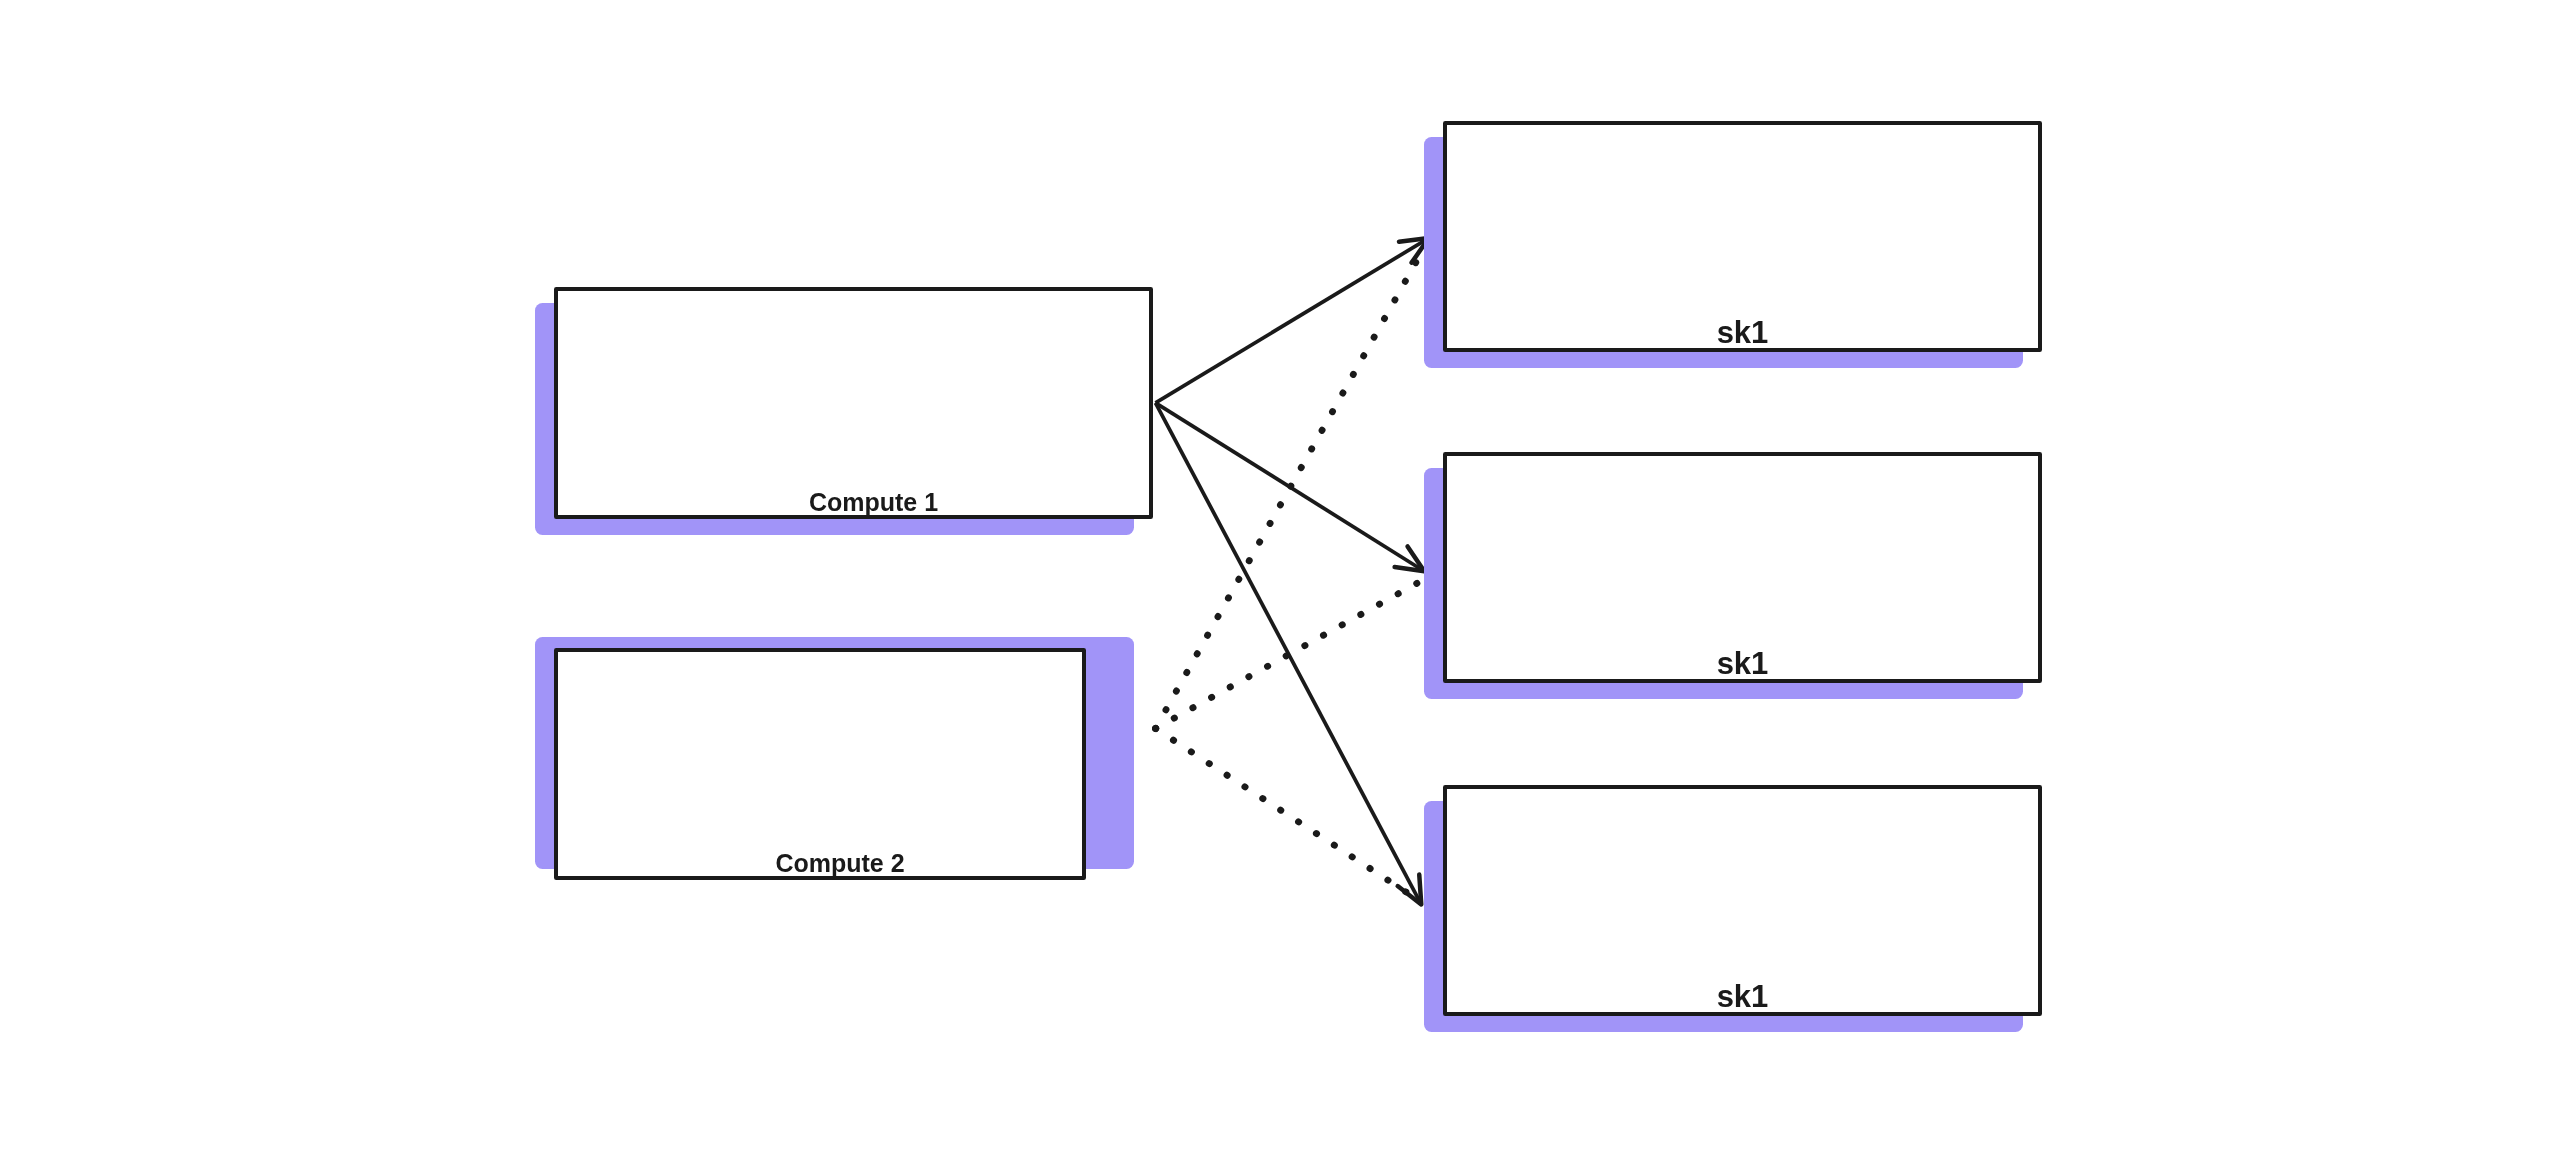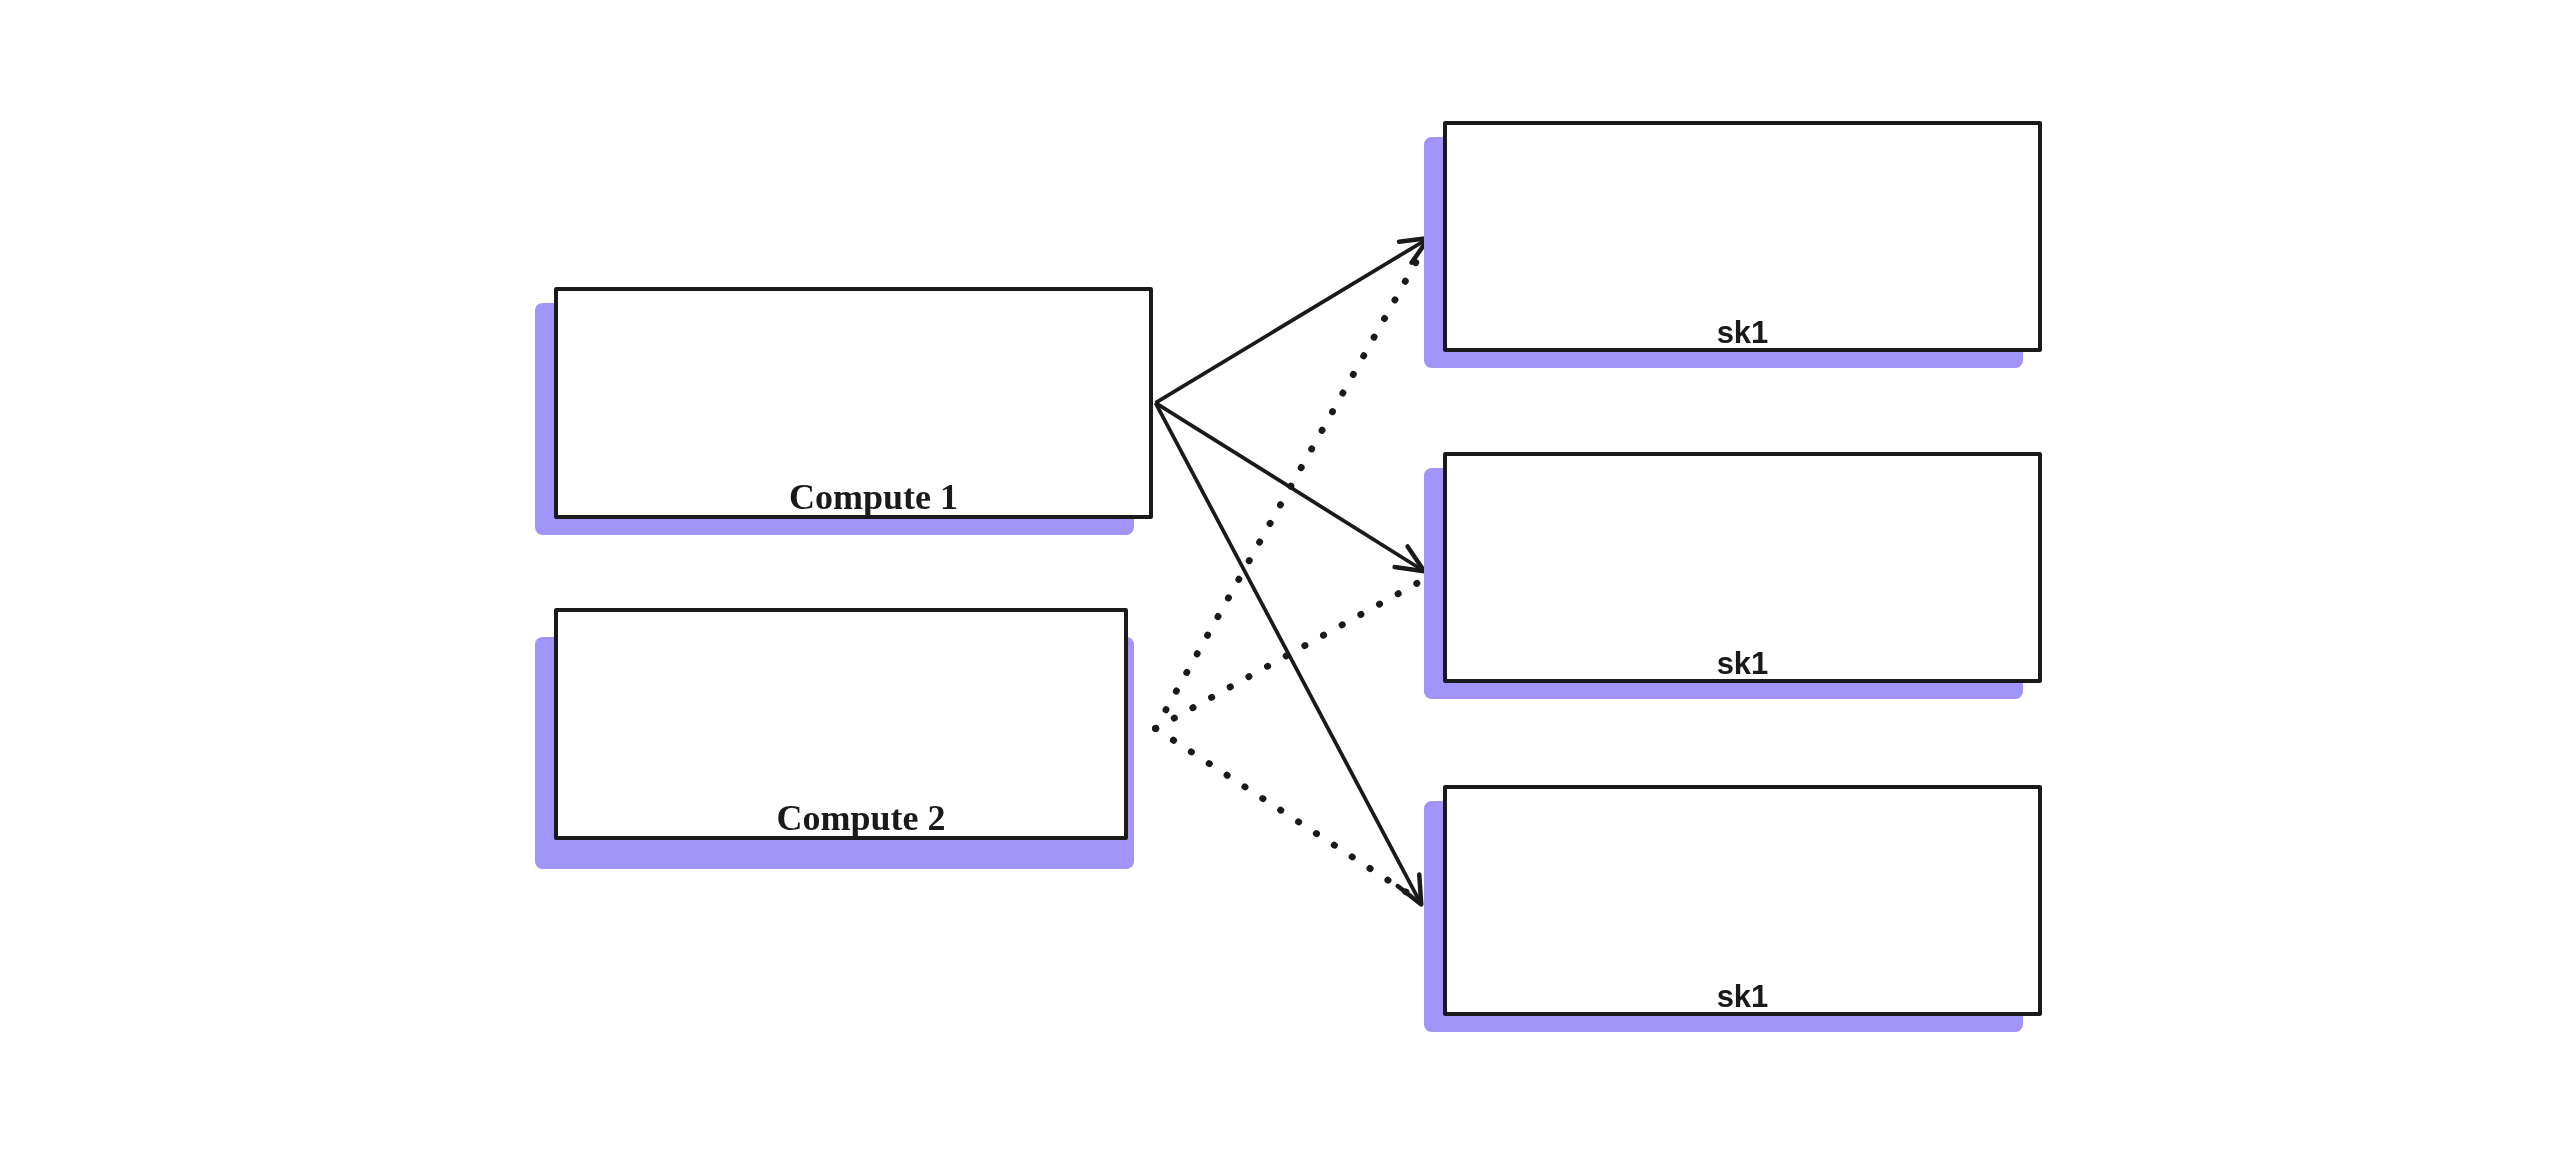--- a/index.html
+++ b/index.html
@@ -45,23 +45,23 @@
     border-radius: 7.5px;
     z-index: 1;
   }
   .node-label {
     color: #1a1a1a;
     white-space: pre;
     line-height: 1;
     user-select: none;
   }
   .label-mono {
-    font-family: Liberation Serif, serif;
+    font-family: Liberation Sans, sans-serif;
     font-weight: bold;
-    font-size: 36px;
+    font-size: 25px;
     letter-spacing: 0px;
     margin-left: 40px;
   }
   .label-sans {
     font-family: "Liberation Sans", "DejaVu Sans", sans-serif;
     font-weight: bold;
     font-size: 31px;
     letter-spacing: 0px;
   }
 </style>
@@ -93,21 +93,21 @@
         <line x1="1543" y1="973" x2="1897" y2="1204" stroke="#1a1a1a" fill="none" stroke-width="9" stroke-linecap="round" stroke-dasharray="0.5 28"></line>
       </g>
     </svg>
 
   <div id="node-layer">
       <div class="node-shadow" style="left: 535px; top: 303px; width: 599px; height: 232px; background: rgb(161, 148, 248);"></div>
       <div class="node" style="left: 554px; top: 287px; width: 599px; height: 232px; border-color: rgb(26, 26, 26);">
         <span class="node-label label-mono">Compute 1</span>
       </div>
       <div class="node-shadow" style="left: 535px; top: 637px; width: 599px; height: 232px; background: rgb(161, 148, 248);"></div>
-      <div class="node" style="left: 554px; top: 608px; width: 574px; height: 232px; border-color: rgb(26, 26, 26);">
+      <div class="node" style="left: 554px; top: 648px; width: 532px; height: 232px; border-color: rgb(26, 26, 26);">
         <span class="node-label label-mono">Compute 2</span>
       </div>
       <div class="node-shadow" style="left: 1424px; top: 137px; width: 599px; height: 231px; background: rgb(161, 148, 248);"></div>
       <div class="node" style="left: 1443px; top: 121px; width: 599px; height: 231px; border-color: rgb(26, 26, 26);">
         <span class="node-label label-sans">sk1</span>
       </div>
       <div class="node-shadow" style="left: 1424px; top: 468px; width: 599px; height: 231px; background: rgb(161, 148, 248);"></div>
       <div class="node" style="left: 1443px; top: 452px; width: 599px; height: 231px; border-color: rgb(26, 26, 26);">
         <span class="node-label label-sans">sk1</span>
       </div>

